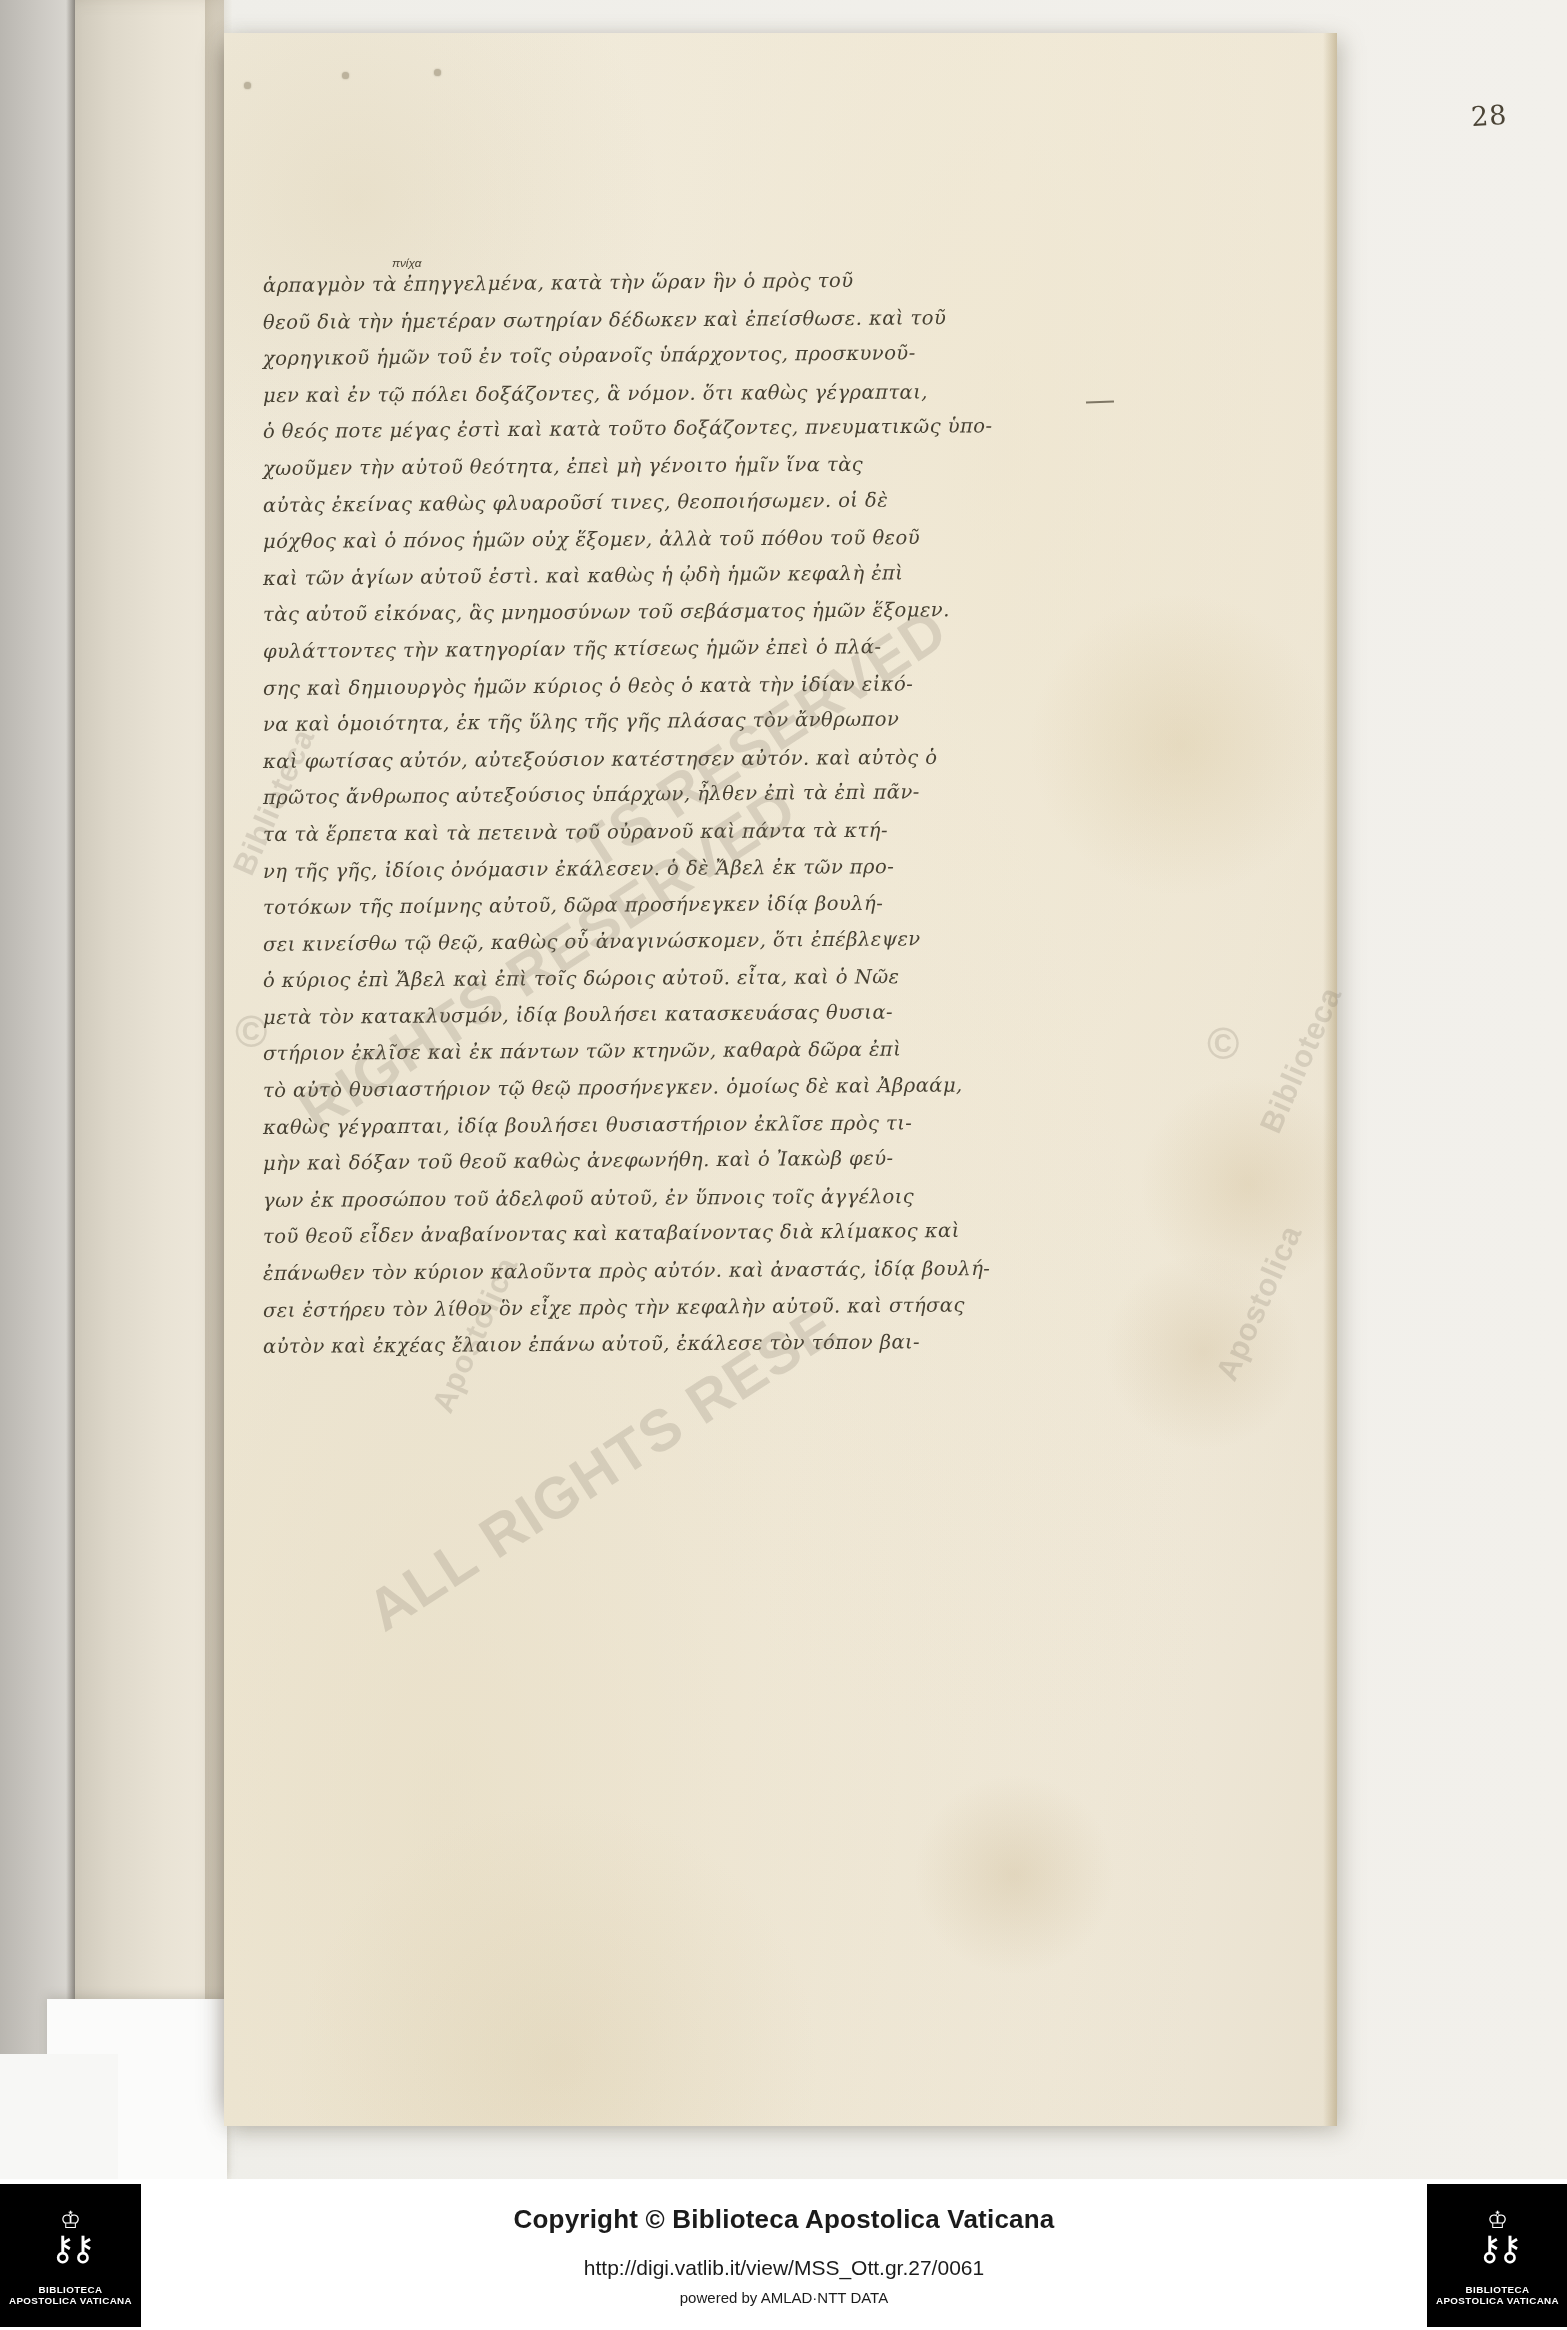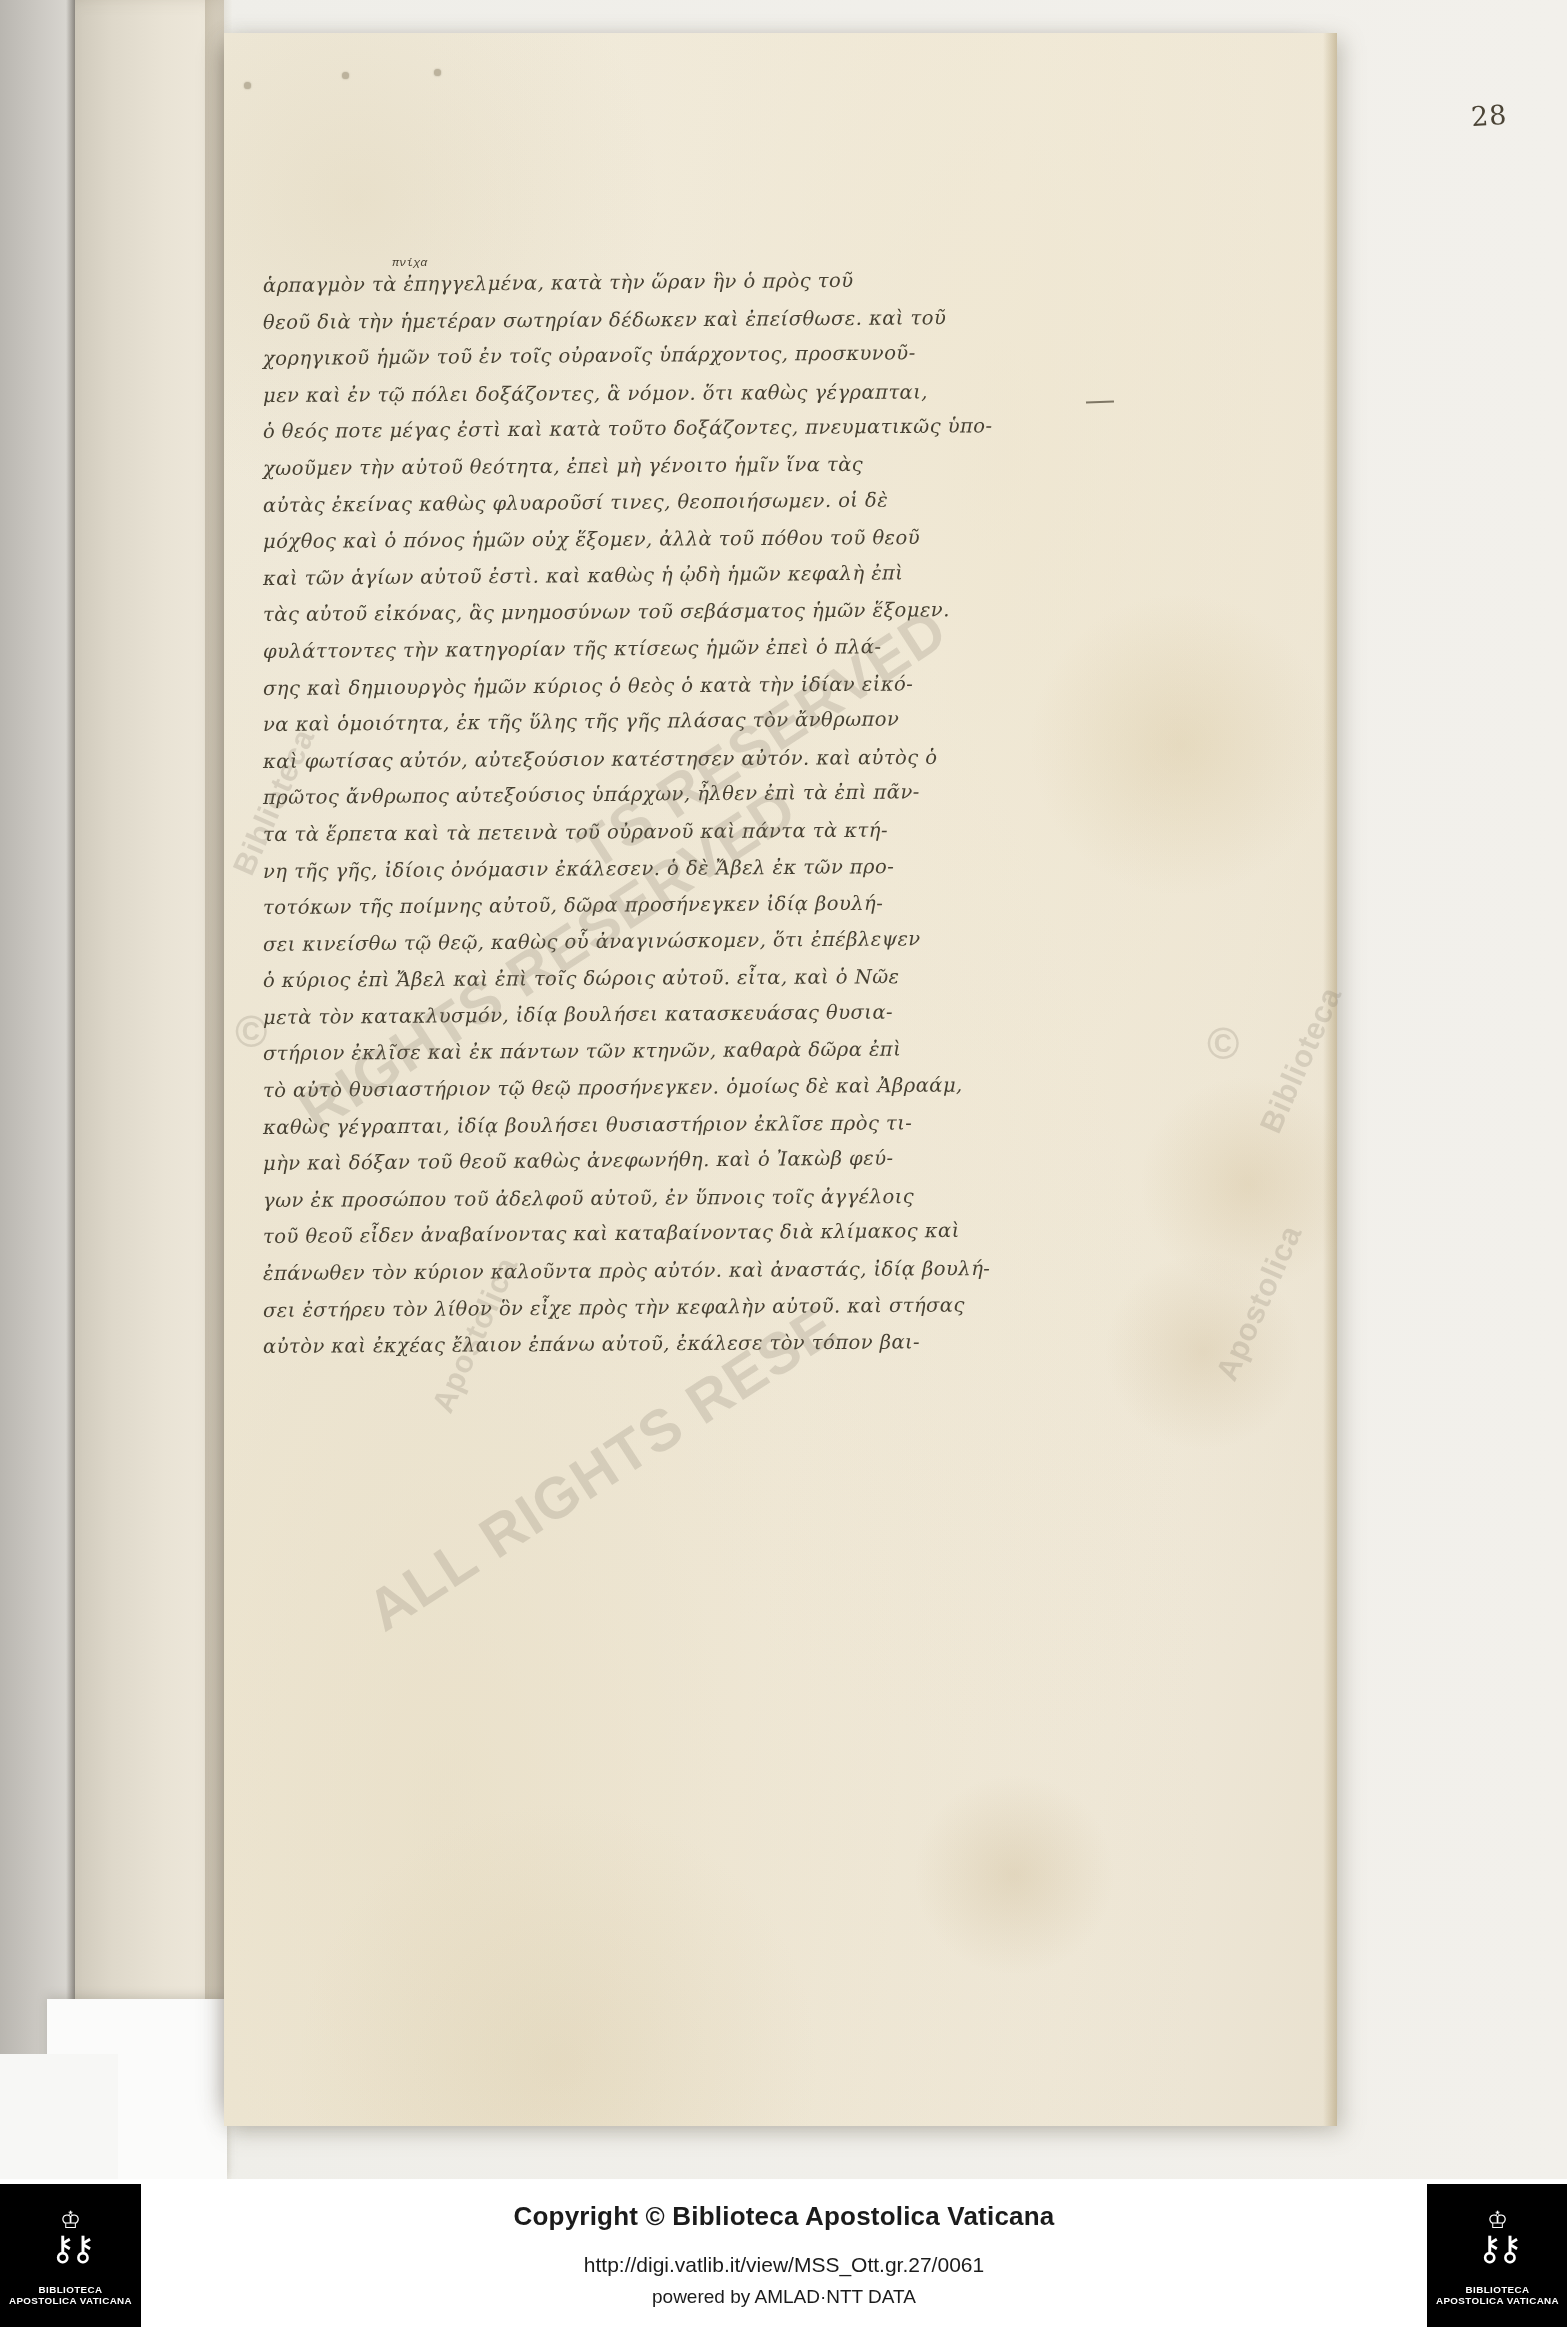--- a/index.html
+++ b/index.html
@@ -153,21 +153,21 @@
     margin-bottom: 17px;
     transform-origin: left center;
     opacity: .93;
     font-style: italic;
     letter-spacing: 0.4px;
   }
   .superscript-note {
     position: absolute;
     left: 129px;
     top: -20.4px;
-    font-family: Liberation Mono, monospace;
+    font-family: Liberation Sans, sans-serif;
     font-size: 11.8px;
     color: #473f30;
     font-style: italic;
   }
 
   
   .wm {
     position: absolute;
     color: rgba(120,112,96,0.20);
     font-family: "Liberation Sans", sans-serif;
@@ -227,21 +227,21 @@
     font-size: 26px;
     font-weight: bold;
     letter-spacing: 0.2px;
     margin-bottom: 21px;
   }
   .footer-line2 {
     font-size: 21px;
     margin-bottom: 9px;
   }
   .footer-line3 {
-    font-size: 19px;
+    font-size: 15px;
   }
 
   
   .seal {
     position: absolute;
     top: 2184px;
     width: 141px; height: 143px;
     background: #000;
     color: #fff;
     overflow: hidden;

